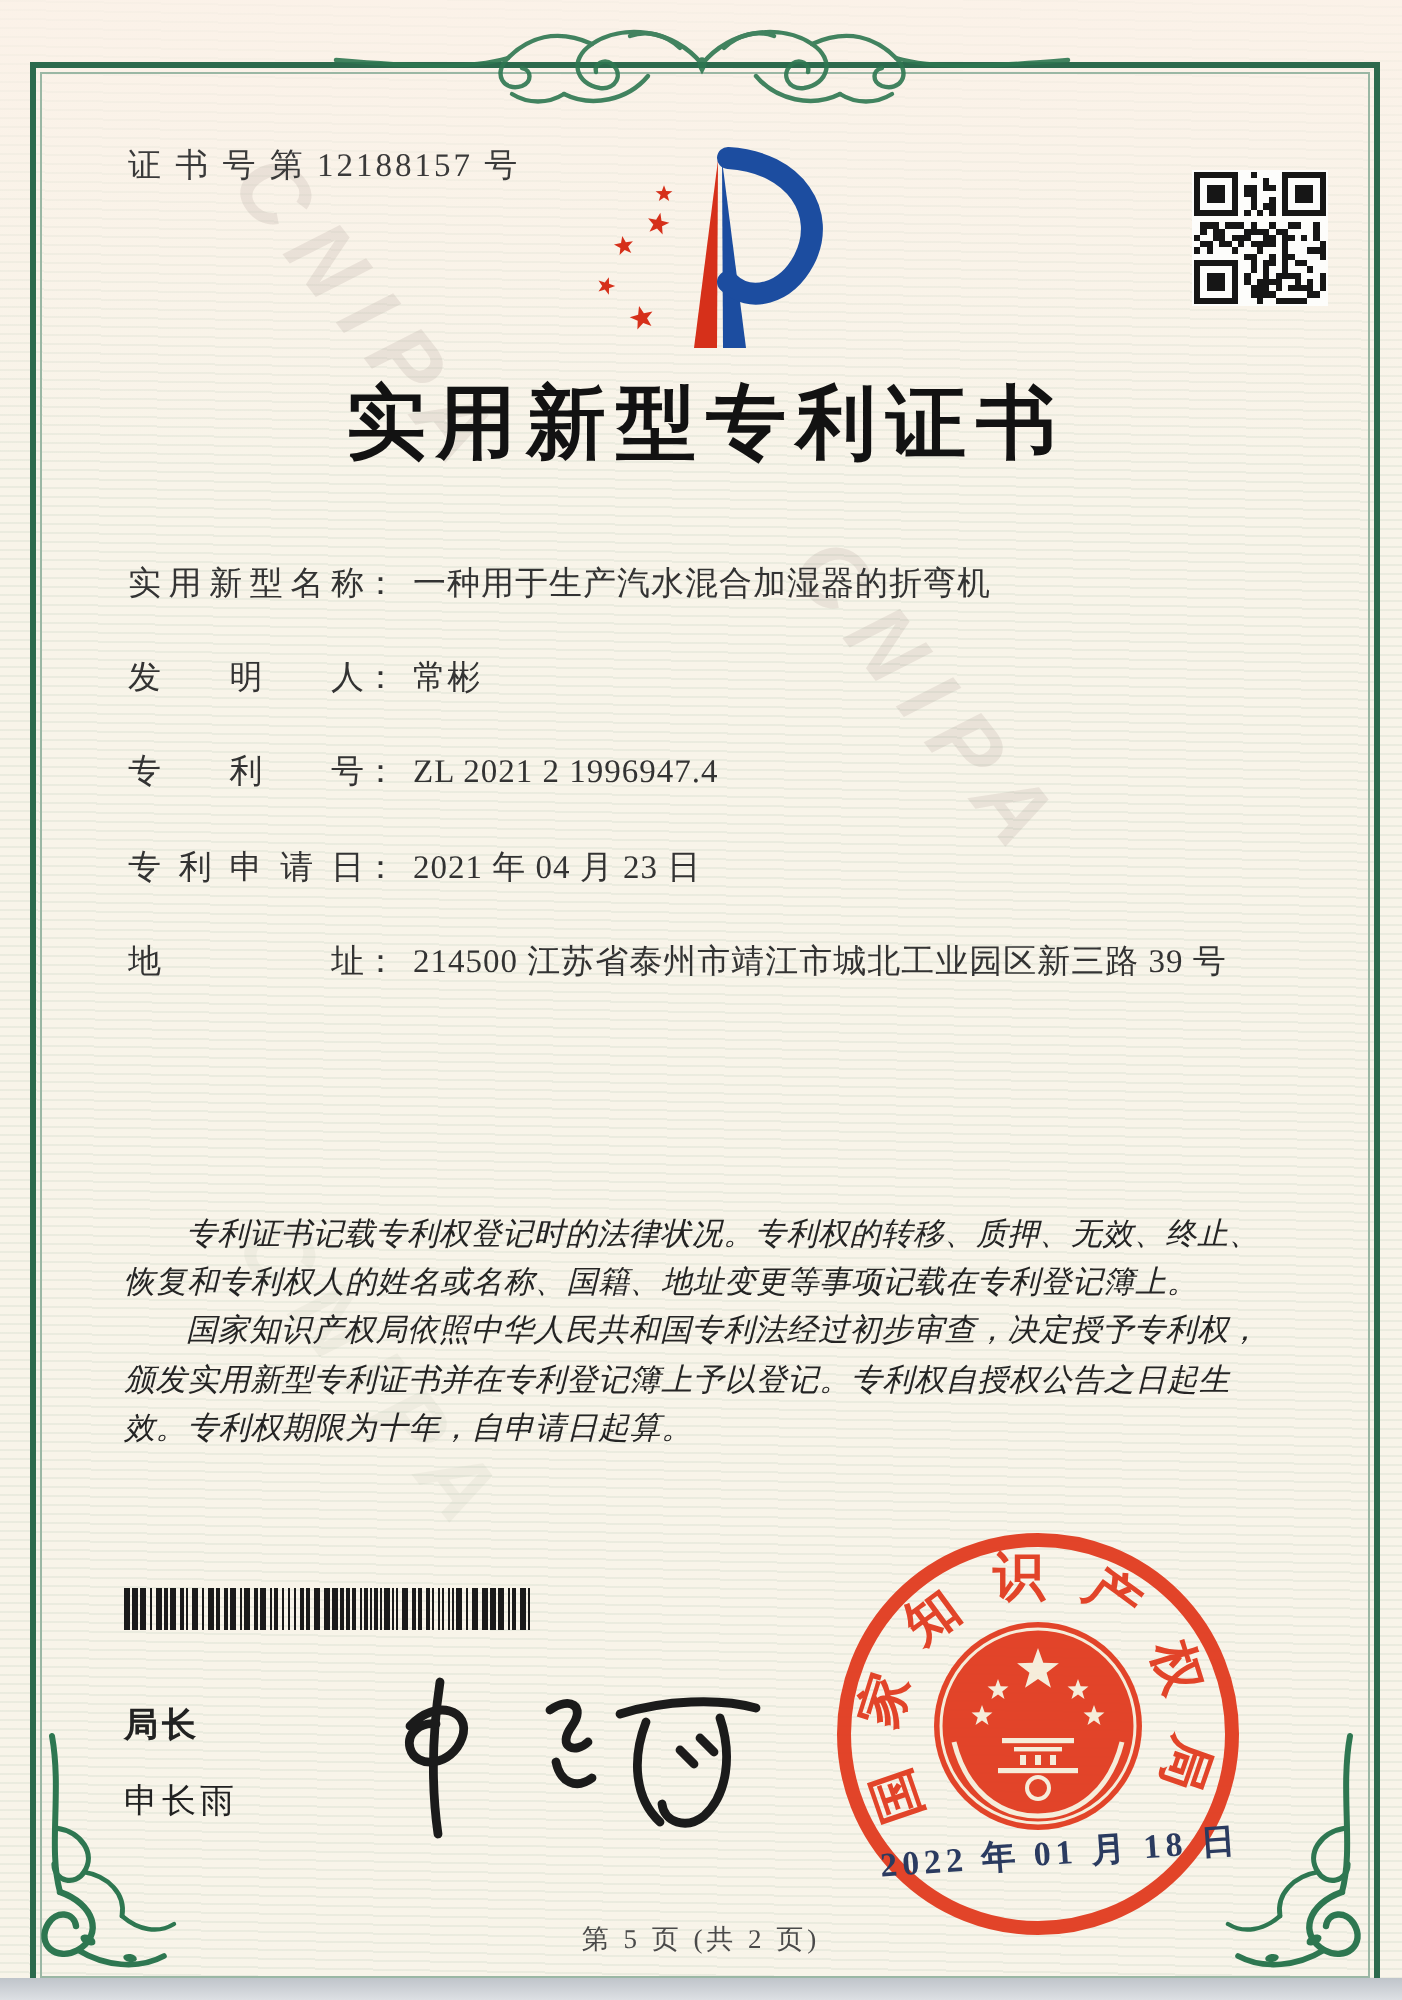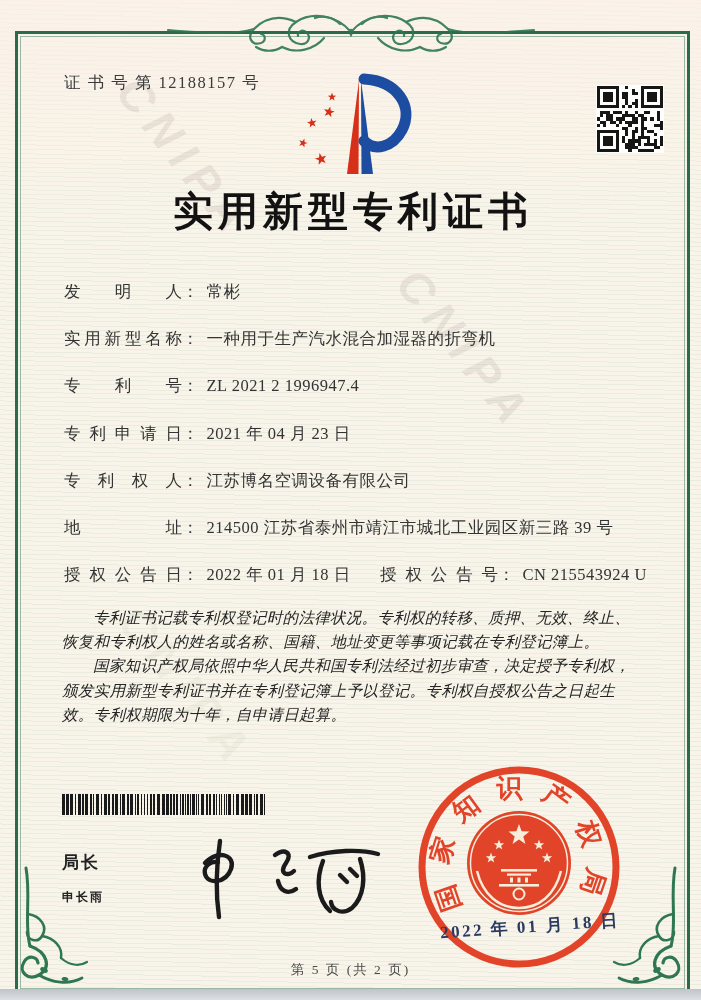--- a/index.html
+++ b/index.html
@@ -34,21 +34,21 @@
   .flabel{display:inline-block;width:118px;text-align:justify;text-align-last:justify;vertical-align:top;}
   .fvalue{margin-left:8px;letter-spacing:.5px;}
   .pair2{position:absolute;left:316px;top:0;}
   .paras{position:absolute;left:62px;top:606px;width:582px;
          font-style:italic;font-size:15.5px;line-height:24.2px;color:#242424;}
   .paras p{margin:0;text-indent:2em;letter-spacing:.3px;}
   .barcode{position:absolute;left:60px;top:794px;width:212px;height:21px;}
   .barcode svg{width:212px;height:21px;display:block;fill:#1a1a1a;}
   .sig-title{position:absolute;left:62px;top:851px;font-size:17px;font-weight:600;color:#222;
              font-family:Liberation Sans, sans-serif;letter-spacing:2px;}
-  .sig-name{position:absolute;left:62px;top:889px;font-size:12px;font-weight:700;color:#222;
+  .sig-name{position:absolute;left:62px;top:889px;font-size:17px;font-weight:400;color:#222;
             font-family:"Liberation Sans","DejaVu Sans",sans-serif;letter-spacing:2px;}
   .sig-hand{position:absolute;left:190px;top:833px;width:200px;height:94px;}
   .seal{position:absolute;left:413px;top:763px;width:212px;height:212px;opacity:.94;}
   .seal-date{position:absolute;left:428px;top:915px;width:204px;text-align:center;
              font-size:17px;font-weight:600;letter-spacing:2.5px;color:#2b3b60;transform:rotate(-4deg);}
   .footer{position:absolute;left:0;top:961px;width:100%;text-align:center;font-size:13.5px;
           color:#4a4a4a;letter-spacing:2px;}
   .photo-edge{position:absolute;left:0;bottom:0;width:100%;height:11px;
               background:linear-gradient(180deg,#bfc4ca,#dde0e4);}
   .green{stroke:#2e7751;fill:none;stroke-linecap:round;}
@@ -348,44 +348,33 @@
         <rect x="15" y="20" width="1" height="1"></rect>
         <rect x="16" y="20" width="1" height="1"></rect>
         <rect x="17" y="20" width="1" height="1"></rect>
       </svg>
   </div>
 
   <div class="title">实用新型专利证书</div>
 
   <div class="fields">
     <div class="frow">
-      <span class="flabel">发明人</span><span>：</span><span class="fvalue">常彬</span>
+      <span class="flabel">实用新型名称</span><span>：</span><span class="fvalue">一种用于生产汽水混合加湿器的折弯机</span>
     </div>
     <div class="frow">
-      <span class="flabel">实用新型名称</span><span>：</span><span class="fvalue">一种用于生产汽水混合加湿器的折弯机</span>
+      <span class="flabel">发明人</span><span>：</span><span class="fvalue">常彬</span>
     </div>
     <div class="frow">
       <span class="flabel">专利号</span><span>：</span><span class="fvalue">ZL 2021 2 1996947.4</span>
     </div>
     <div class="frow">
       <span class="flabel">专利申请日</span><span>：</span><span class="fvalue">2021 年 04 月 23 日</span>
     </div>
     <div class="frow">
-      <span class="flabel">专利权人</span><span>：</span><span class="fvalue">江苏博名空调设备有限公司</span>
-    </div>
-    <div class="frow">
       <span class="flabel">地址</span><span>：</span><span class="fvalue">214500 江苏省泰州市靖江市城北工业园区新三路 39 号</span>
-    </div>
-    <div class="frow">
-      <span>
-        <span class="flabel">授权公告日</span><span>：</span><span class="fvalue">2022 年 01 月 18 日</span>
-      </span>
-      <span class="pair2">
-        <span class="flabel">授权公告号</span><span>：</span><span class="fvalue">CN 215543924 U</span>
-      </span>
     </div>
   </div>
 
   <div class="paras">
     <p>专利证书记载专利权登记时的法律状况。专利权的转移、质押、无效、终止、恢复和专利权人的姓名或名称、国籍、地址变更等事项记载在专利登记簿上。</p>
     <p>国家知识产权局依照中华人民共和国专利法经过初步审查，决定授予专利权，颁发实用新型专利证书并在专利登记簿上予以登记。专利权自授权公告之日起生效。专利权期限为十年，自申请日起算。</p>
   </div>
 
   <div class="barcode">
     <svg id="barcode-svg" viewBox="0 0 212 21" preserveAspectRatio="none">

